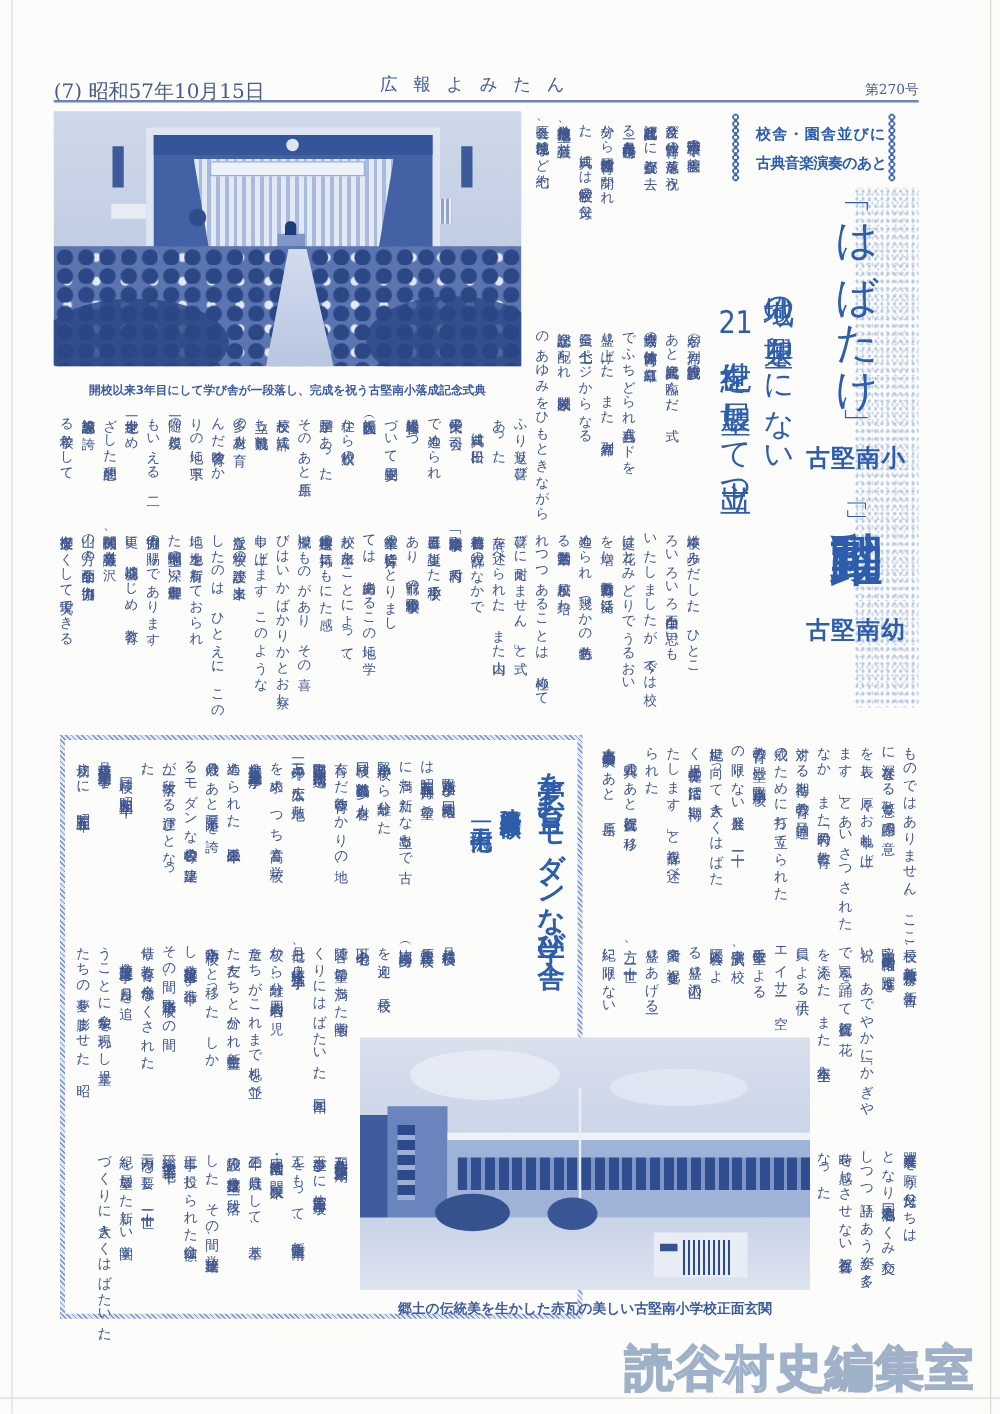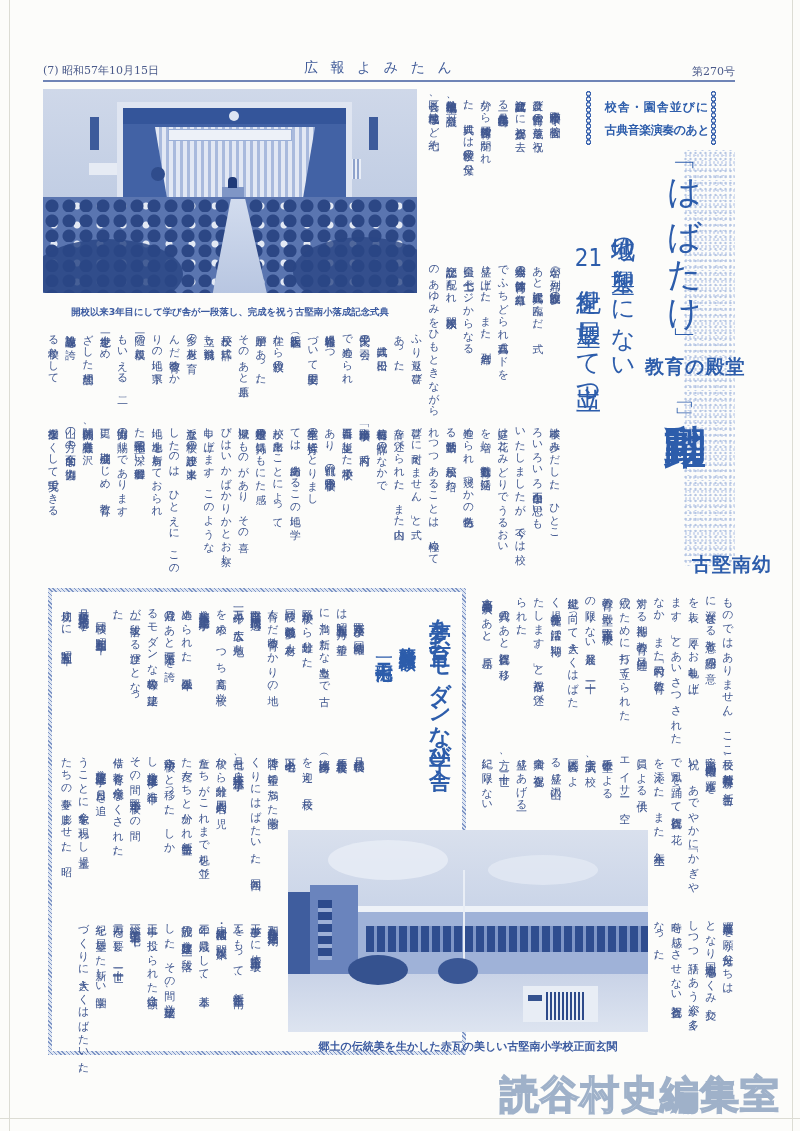--- a/index.html
+++ b/index.html
@@ -33,21 +33,21 @@
     background-size:17px 15px,23px 19px;background-position:0 0,7px 5px;}
   .watermark{position:absolute;left:500px;top:1068px;font-family:"DejaVu Sans",sans-serif;font-weight:bold;font-size:39px;letter-spacing:1px;color:#eef2f7;-webkit-text-stroke:1.5px #9fb1c9;white-space:nowrap;}
 </style>
 </head>
 <body>
 
 <div class="edge" style="left:9px;top:0;width:1px;height:1131px;"></div>
 <div class="edge" style="left:792px;top:0;width:1px;height:1131px;"></div>
 <div class="edge" style="left:0;top:1118px;width:800px;height:1px;"></div>
 
-<div class="hdr" style="left:43px;top:63px;font-size:11px;">
+<div class="hdr" style="left:43px;top:63px;font-size:16px;">
   <span>(7)</span>
   <span>昭和57年10月15日</span>
 </div>
 <div class="hdr" style="left:304px;top:59px;font-size:14px;letter-spacing:12.5px;color:#3f5a98;">広報よみたん</div>
 <div class="hdr" style="right:65px;top:64px;font-size:11px;">第270号</div>
 <div class="rule"></div>
 
 <div class="photo" style="left:43px;top:89px;width:374px;height:204px;background:linear-gradient(#cfd8e9,#b5c4df);">
   <div class="ph" style="left:47px;top:28px;width:9px;height:33px;background:#3d5b9b;"></div>
   <div class="ph" style="left:326px;top:28px;width:9px;height:33px;background:#3d5b9b;"></div>
@@ -150,26 +150,26 @@
   <div class="wavy" style="left:0;"></div>
   <div class="wavy" style="right:0;"></div>
   <div class="kline" style="top:8px;letter-spacing:1px;">校舎・園舎並びに</div>
   <div class="kline" style="top:31px;letter-spacing:-0.5px;">古典音楽演奏のあと</div>
 </div>
 <div class="speckle"></div>
 
 <div class="hl" style="left:668px;top:155px;width:34px;line-height:34px;">
   <span style="font-size:22px;">「</span><span style="font-size:34px;letter-spacing:1px;">はばたけ</span><span style="font-size:22px;">」</span>
 </div>
-<div class="hz" style="left:645px;top:354px;font-size:19px;letter-spacing:1px;">教育の殿堂</div>
+<div class="hz" style="left:645px;top:354px;font-size:19px;letter-spacing:1px;">古堅南小</div>
 
 <div class="hl" style="left:664px;top:396px;width:42px;line-height:42px;font-weight:bold;">
   <span style="font-size:18px;font-weight:normal;">「</span><span style="font-size:42px;letter-spacing:-4px;">躍動</span><span style="font-size:18px;font-weight:normal;">」</span>
 </div>
-<div class="hz" style="left:645px;top:552px;font-size:19px;letter-spacing:1px;margin-left:47px;">古堅南幼</div>
+<div class="hz" style="left:645px;top:491px;font-size:19px;letter-spacing:1px;">古堅南幼</div>
 
 <div class="hl" style="left:611px;top:218px;width:24px;line-height:24px;font-size:24px;letter-spacing:1.6px;">地域の興望をにない</div>
 <div class="hl" style="left:575px;top:245px;width:26px;line-height:26px;font-size:25px;letter-spacing:1.4px;">
   <span class="tcu">21</span><span>世紀を展望して出立つ</span>
 </div>
 
 <div class="box"></div>
 <div class="hl" style="left:428px;top:605px;width:24px;line-height:24px;font-size:22px;font-weight:bold;letter-spacing:-2.8px;">夢を育むモダンな学び舎</div>
 <div class="hl" style="left:399px;top:633px;width:18px;line-height:18px;font-size:17px;font-weight:bold;letter-spacing:1.7px;">建築費総額は</div>
 <div class="hl" style="left:375px;top:648px;width:18px;line-height:18px;font-size:18px;letter-spacing:0.5px;">十一億七二七二万円</div>

